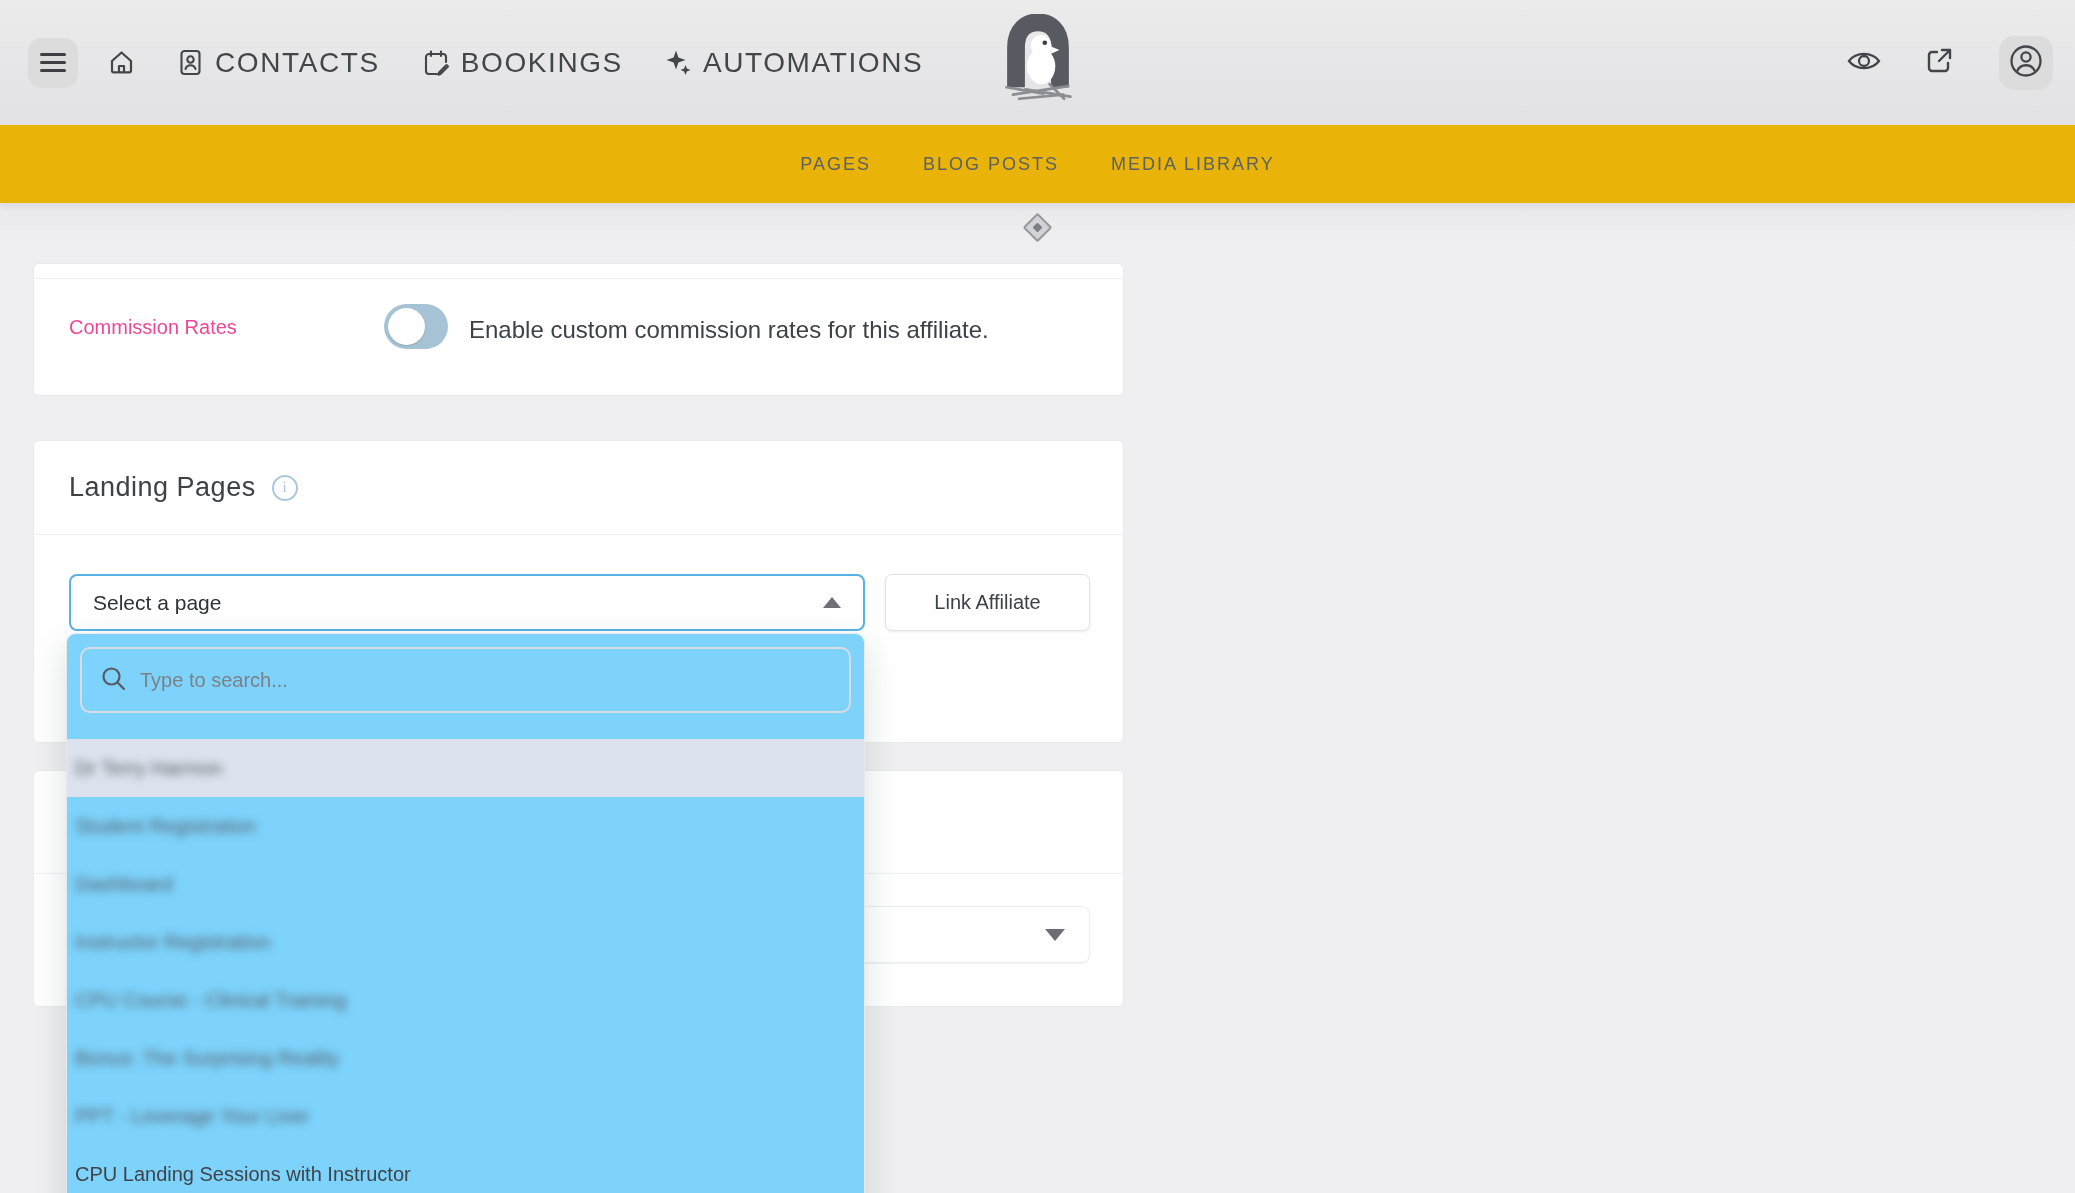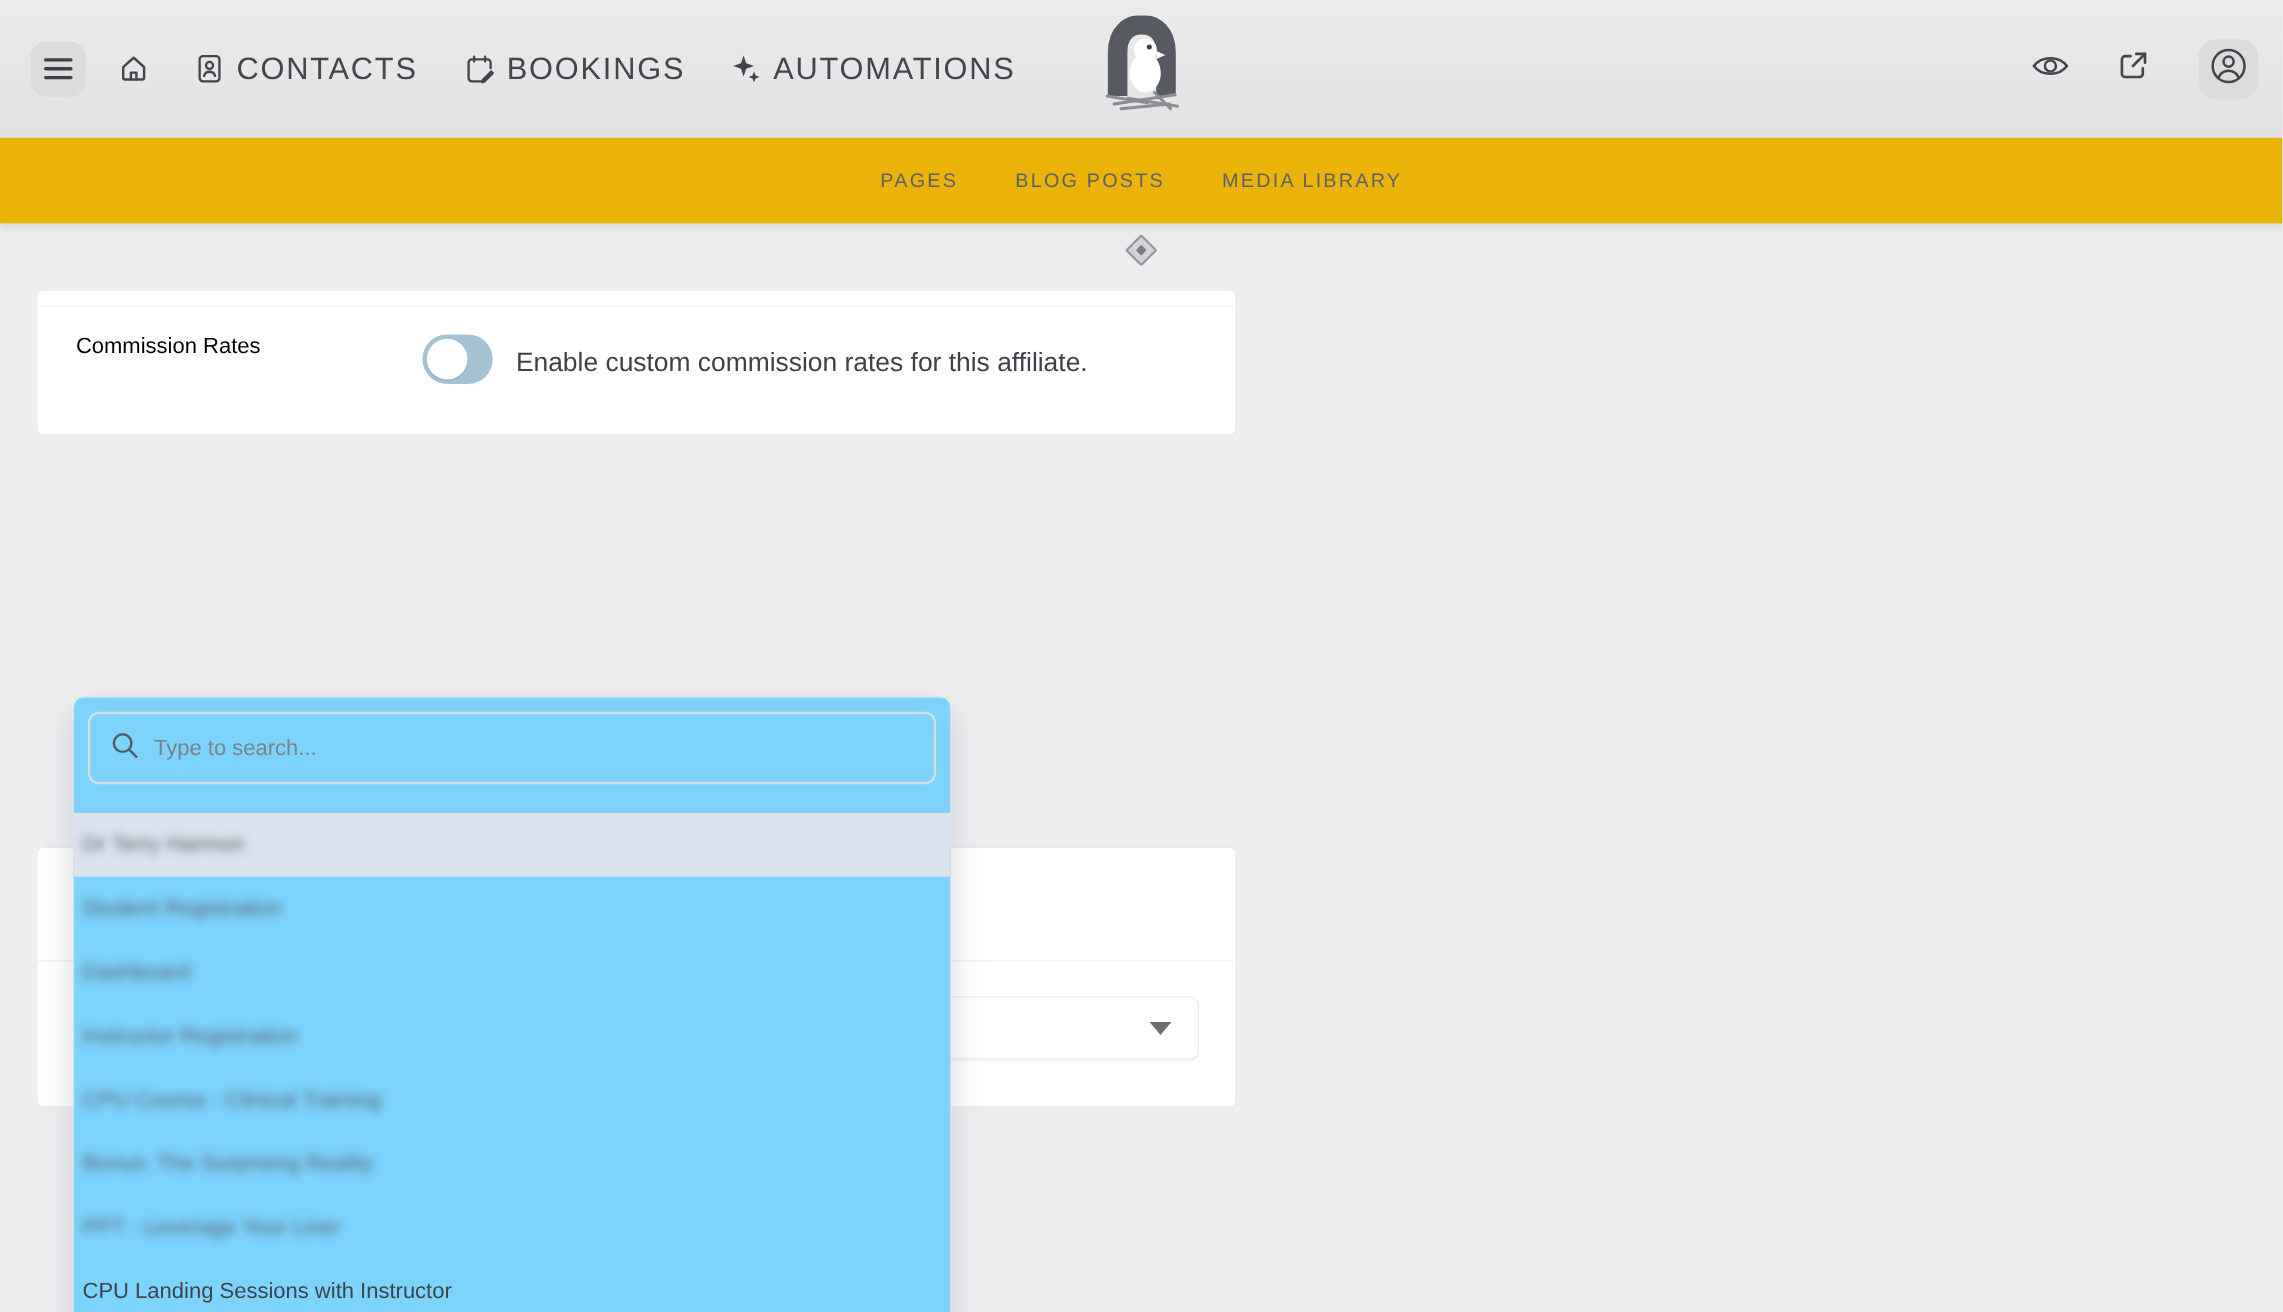--- a/index.html
+++ b/index.html
@@ -69,21 +69,21 @@
 
   .card {
     position:absolute; left:33px; width:1091px; background:#ffffff;
     border:1px solid #e9eaec; border-radius:6px;
   }
   .hdiv { position:absolute; left:0; right:0; height:0; border-top:1px solid #eef0f2; }
 
   
   .card-commission { top:60px; height:133px; }
   .card-commission .hdiv { top:14px; }
-  .commission-label { position:absolute; left:35px; top:40px; font-size:20px; color:#000000; }
+  .commission-label { position:absolute; left:35px; top:52px; font-size:20px; color:#ec4899; }
   .toggle {
     position:absolute; left:350px; top:40px; width:64px; height:45px; border-radius:23px;
     background:#a6c3d6; cursor:pointer;
   }
   .toggle .knob {
     position:absolute; left:4px; top:4px; width:37px; height:37px; border-radius:50%;
     background:#ffffff; box-shadow:0 1px 2px rgba(0,0,0,0.15);
   }
   .commission-desc { position:absolute; left:435px; top:52px; font-size:24px; color:#3d4248; }
 
@@ -279,20 +279,34 @@
 
   <section class="card card-commission">
     <div class="hdiv"></div>
     <div class="commission-label">Commission Rates</div>
     <div class="toggle">
       <div class="knob"></div>
     </div>
     <div class="commission-desc">Enable custom commission rates for this affiliate.</div>
   </section>
 
+  <section class="card card-landing">
+    <div class="landing-title-row">
+      <span class="landing-title">Landing Pages</span>
+      <i class="info-badge">i</i>
+    </div>
+    <div class="hdiv"></div>
+    <div class="page-select">
+      <span class="page-select-value">Select a page</span>
+      <span class="caret-up"></span>
+    </div>
+    <div class="link-affiliate-btn">
+      <span>Link Affiliate</span>
+    </div>
+  </section>
 
   <section class="card card-lower">
     <div class="hdiv"></div>
     <div class="lower-select">
       <span class="caret-down"></span>
     </div>
   </section>
 
 </main>
 

